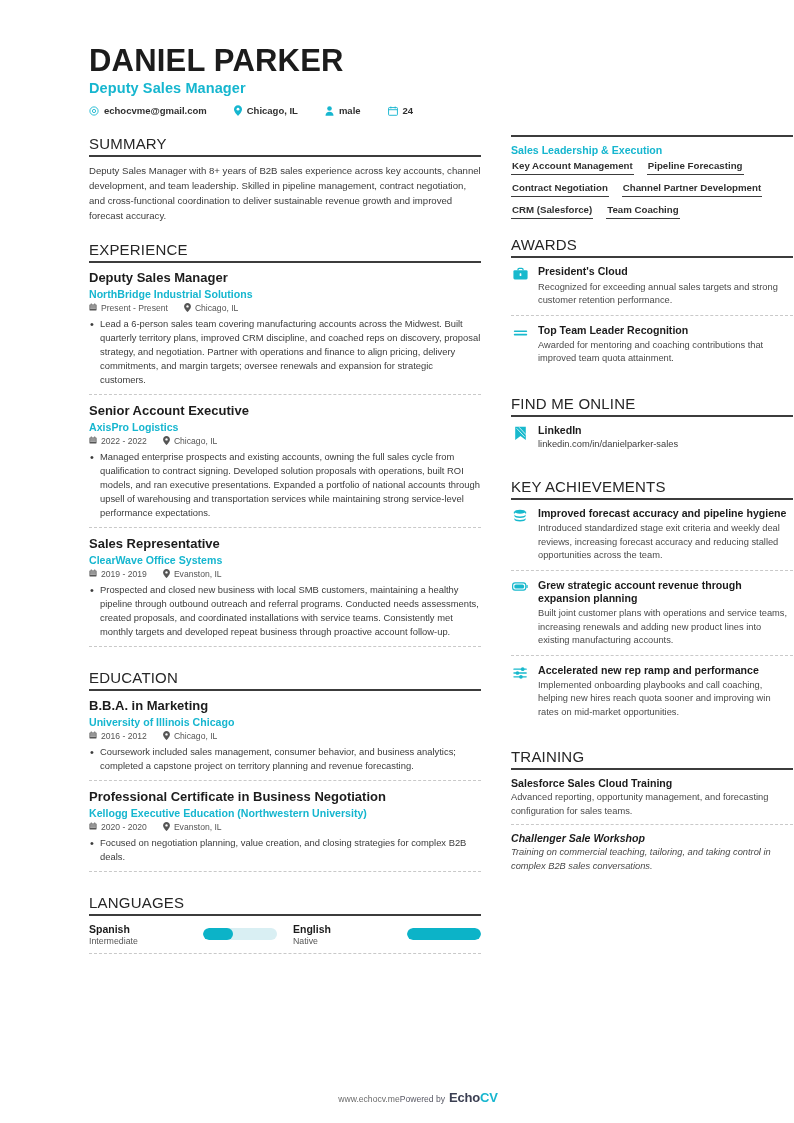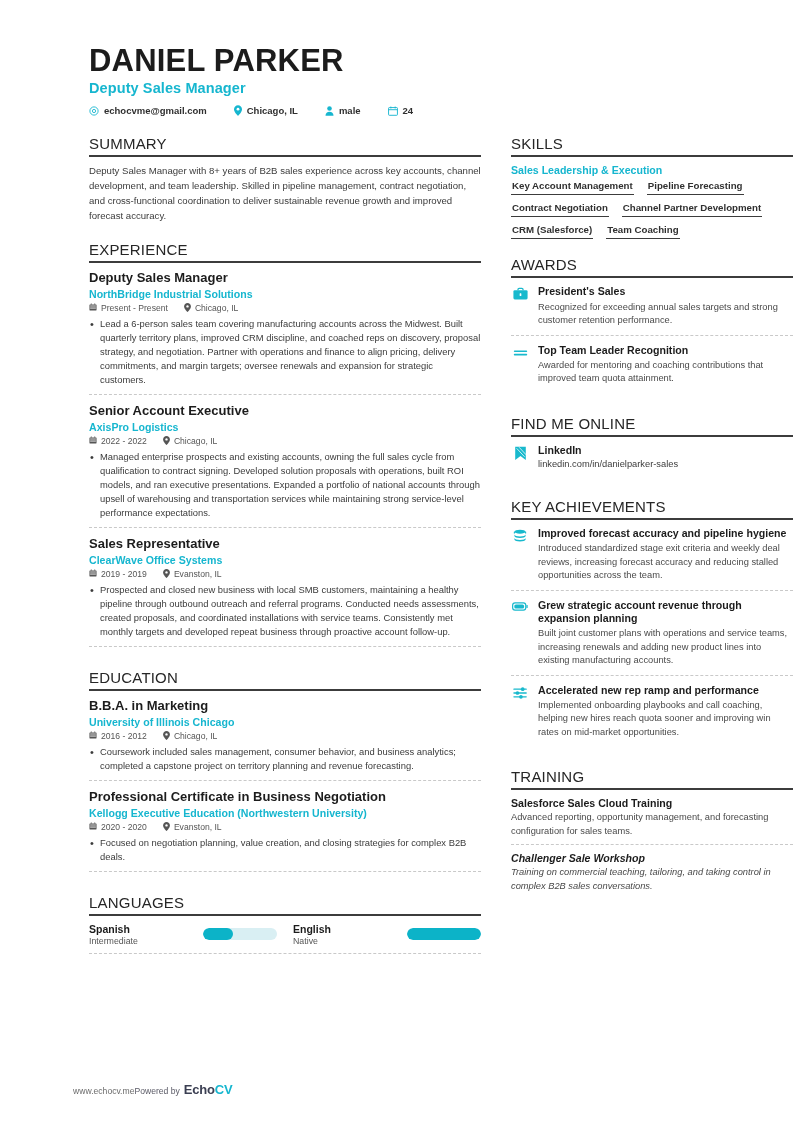--- a/index.html
+++ b/index.html
@@ -92,22 +92,22 @@
   .ico-desc { font-size: 9.3px; line-height: 1.45; color: #4a4a4a; margin-top: 2px; }
   .ico-link { font-size: 9.3px; color: #3b3b3b; margin-top: 2px; }
 
   
   .train-entry { padding-bottom: 6px; border-bottom: 1px dashed #c9c9c9; margin-bottom: 7px; }
   .train-title { font-size: 10.6px; font-weight: 700; color: #1c1c1c; }
   .train-desc { font-size: 9.3px; line-height: 1.45; color: #4a4a4a; margin-top: 2px; }
 
   
   .footer {
-    position: absolute; left: 52px; right: 52px; bottom: 26px;
-    display: flex; justify-content: flex-start; align-items: baseline;
+    position: absolute; left: 52px; right: 52px; bottom: 18px;
+    display: flex; justify-content: center; align-items: baseline;
   }
   .footer-url { font-size: 8.6px; color: #6b6b6b; }
   .footer-right { font-size: 8.6px; color: #5a5a66; display: flex; align-items: baseline; gap: 4px; }
   .brand { font-size: 13px; font-weight: 700; color: #3b3f52; letter-spacing: -0.2px; }
   .brand .cv { color: #16b6cf; }
 </style>
 </head>
 <body>
 
 <div class="page">
@@ -340,21 +340,20 @@
             </div>
           </div>
         </div>
       </div>
 
     </div>
 
     <div class="col-right">
 
       <div class="sec">
-        <div class="sec-title">SKILLS</div>
         <div class="sec-rule"></div>
         <div class="skill-cat">Sales Leadership &amp; Execution</div>
         <div class="skill-wrap">
           <span class="skill-tag">Key Account Management</span>
           <span class="skill-tag">Pipeline Forecasting</span>
           <span class="skill-tag">Contract Negotiation</span>
           <span class="skill-tag">Channel Partner Development</span>
           <span class="skill-tag">CRM (Salesforce)</span>
           <span class="skill-tag">Team Coaching</span>
         </div>
@@ -368,21 +367,21 @@
 
         <div class="ico-entry">
           <div class="ico-box">
             <svg width="15" height="14" viewBox="0 0 18 16">
                 <rect x="0.5" y="3.5" width="17" height="11" rx="1.6" fill="#18b9cd"></rect>
                 <path d="M6 3.5V2.4c0-.7.6-1.3 1.3-1.3h3.4c.7 0 1.3.6 1.3 1.3v1.1" fill="none" stroke="#18b9cd" stroke-width="1.5"></path>
                 <rect x="8" y="7" width="2" height="3.4" rx="0.6" fill="#ffffff"></rect>
               </svg>
           </div>
           <div class="ico-body">
-            <div class="ico-title">President's Sales</div>
+            <div class="ico-title">President's Cloud</div>
             <div class="ico-desc">Recognized for exceeding annual sales targets and strong customer retention performance.</div>
           </div>
         </div>
 
         <div class="ico-entry nodiv">
           <div class="ico-box">
             <svg width="15" height="14" viewBox="0 0 18 16">
                 <rect x="1" y="5" width="16" height="1.9" rx="0.9" fill="#18b9cd"></rect>
                 <rect x="1" y="9" width="16" height="1.9" rx="0.9" fill="#18b9cd"></rect>
               </svg>

